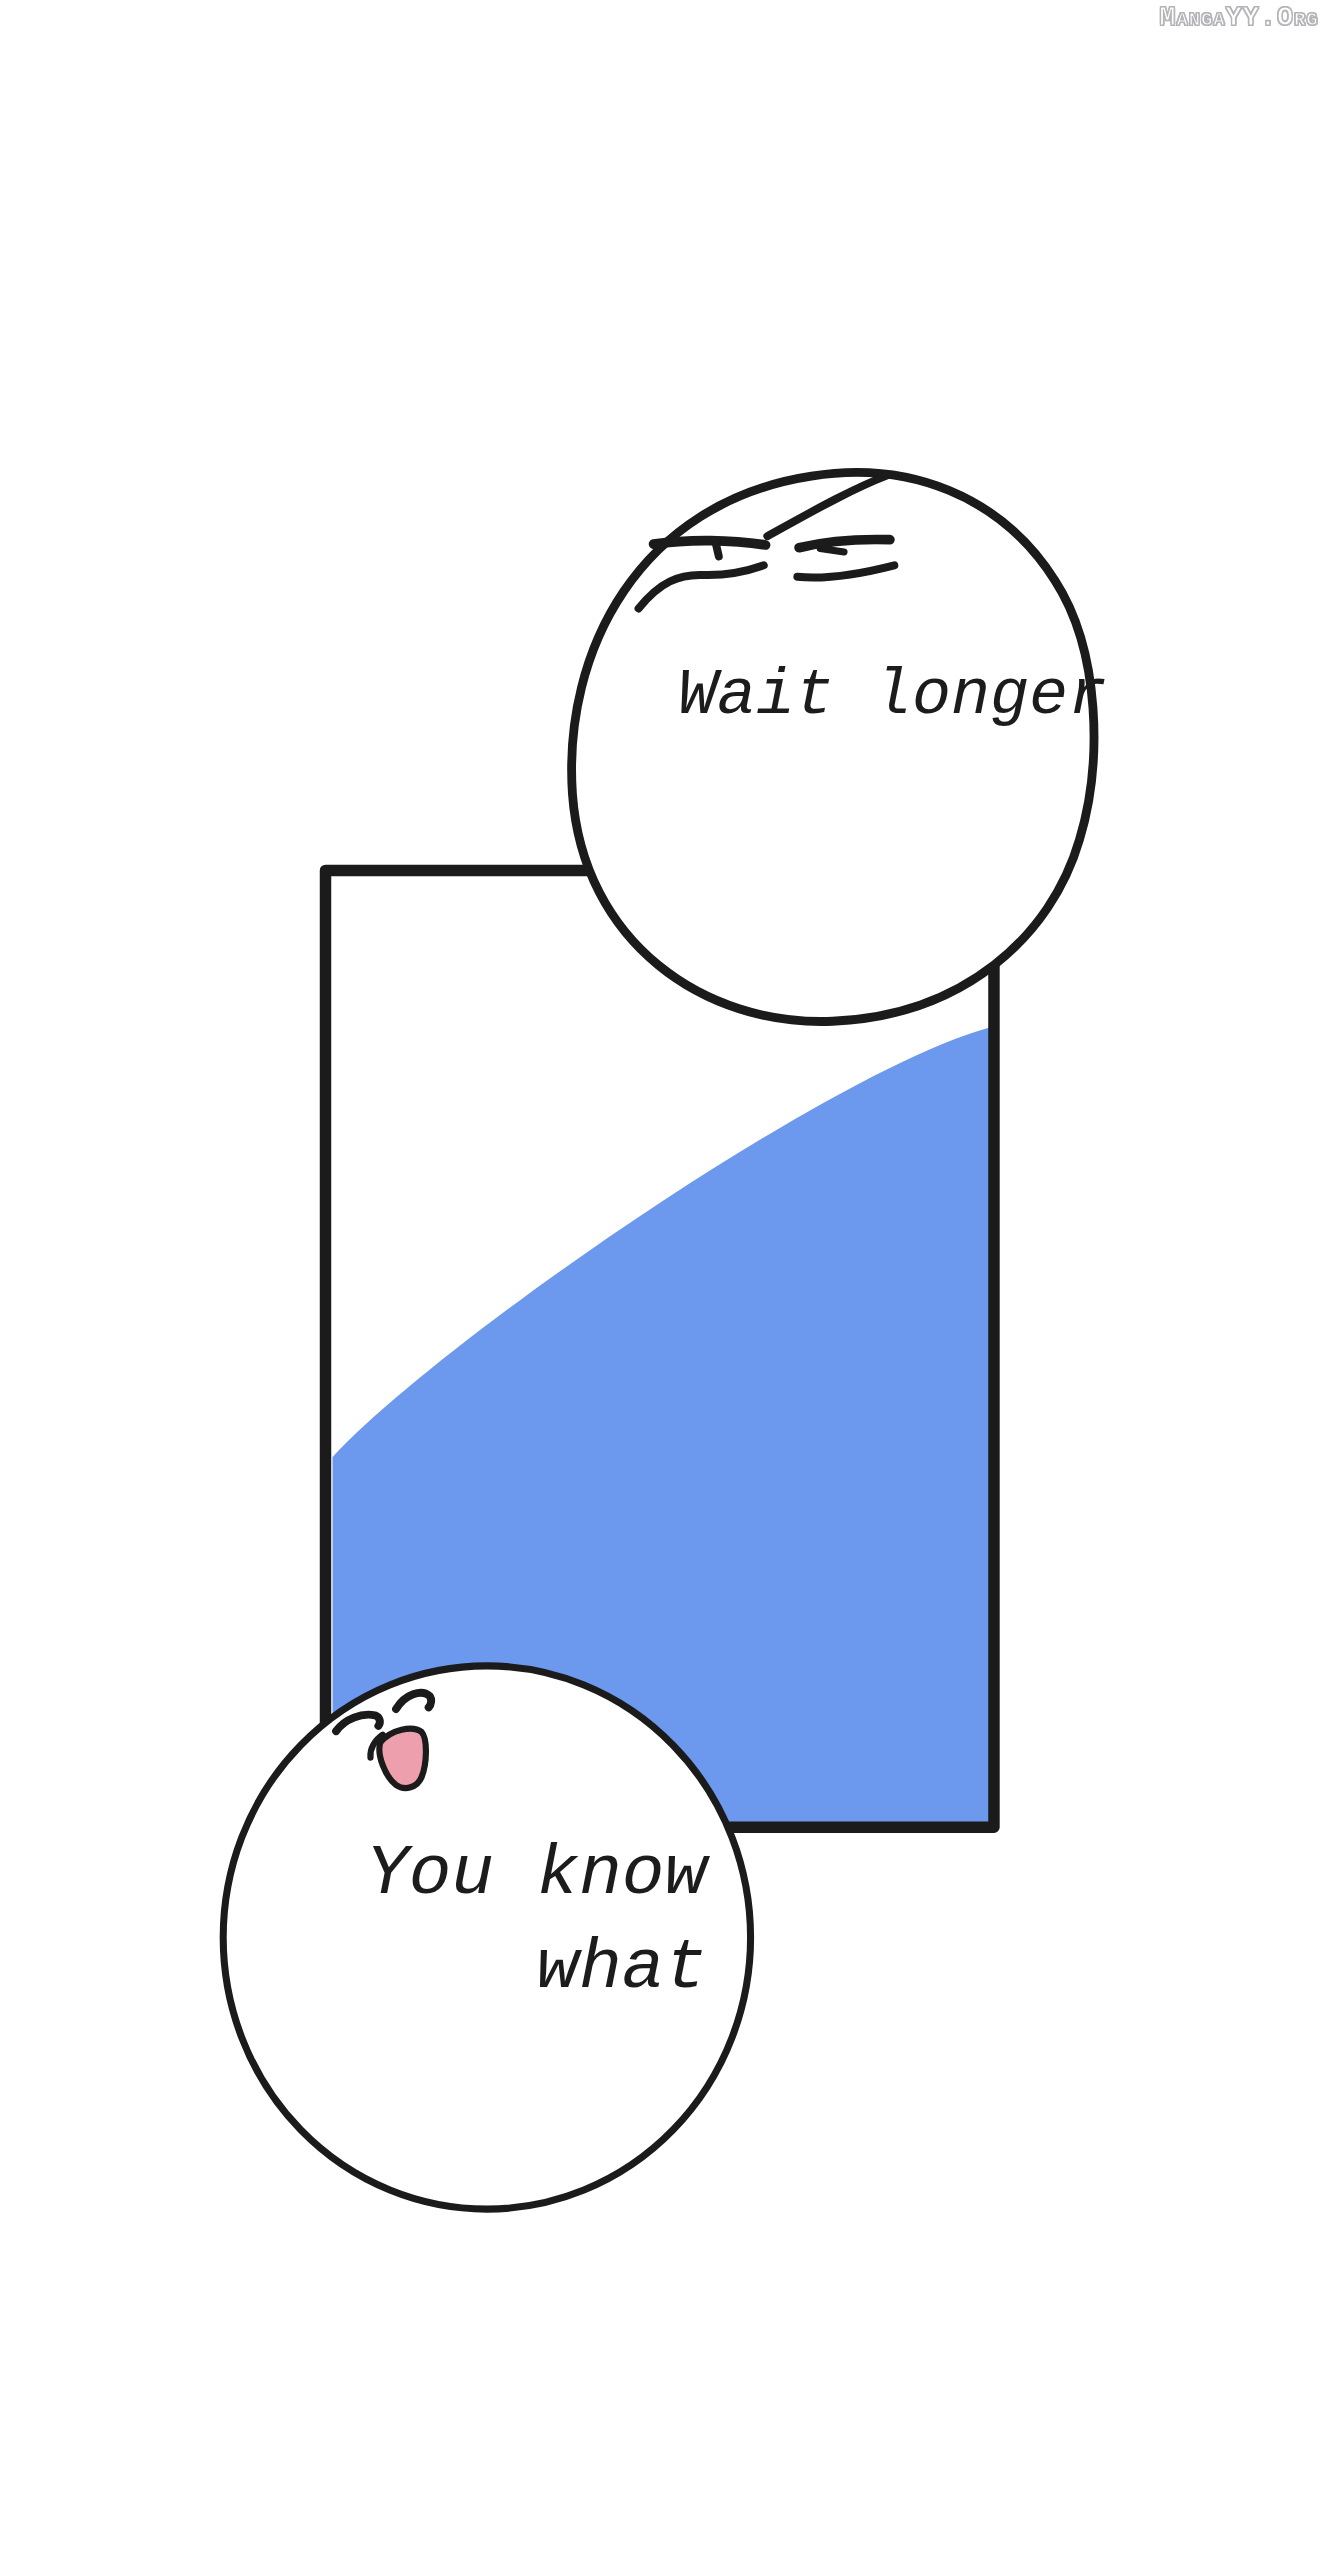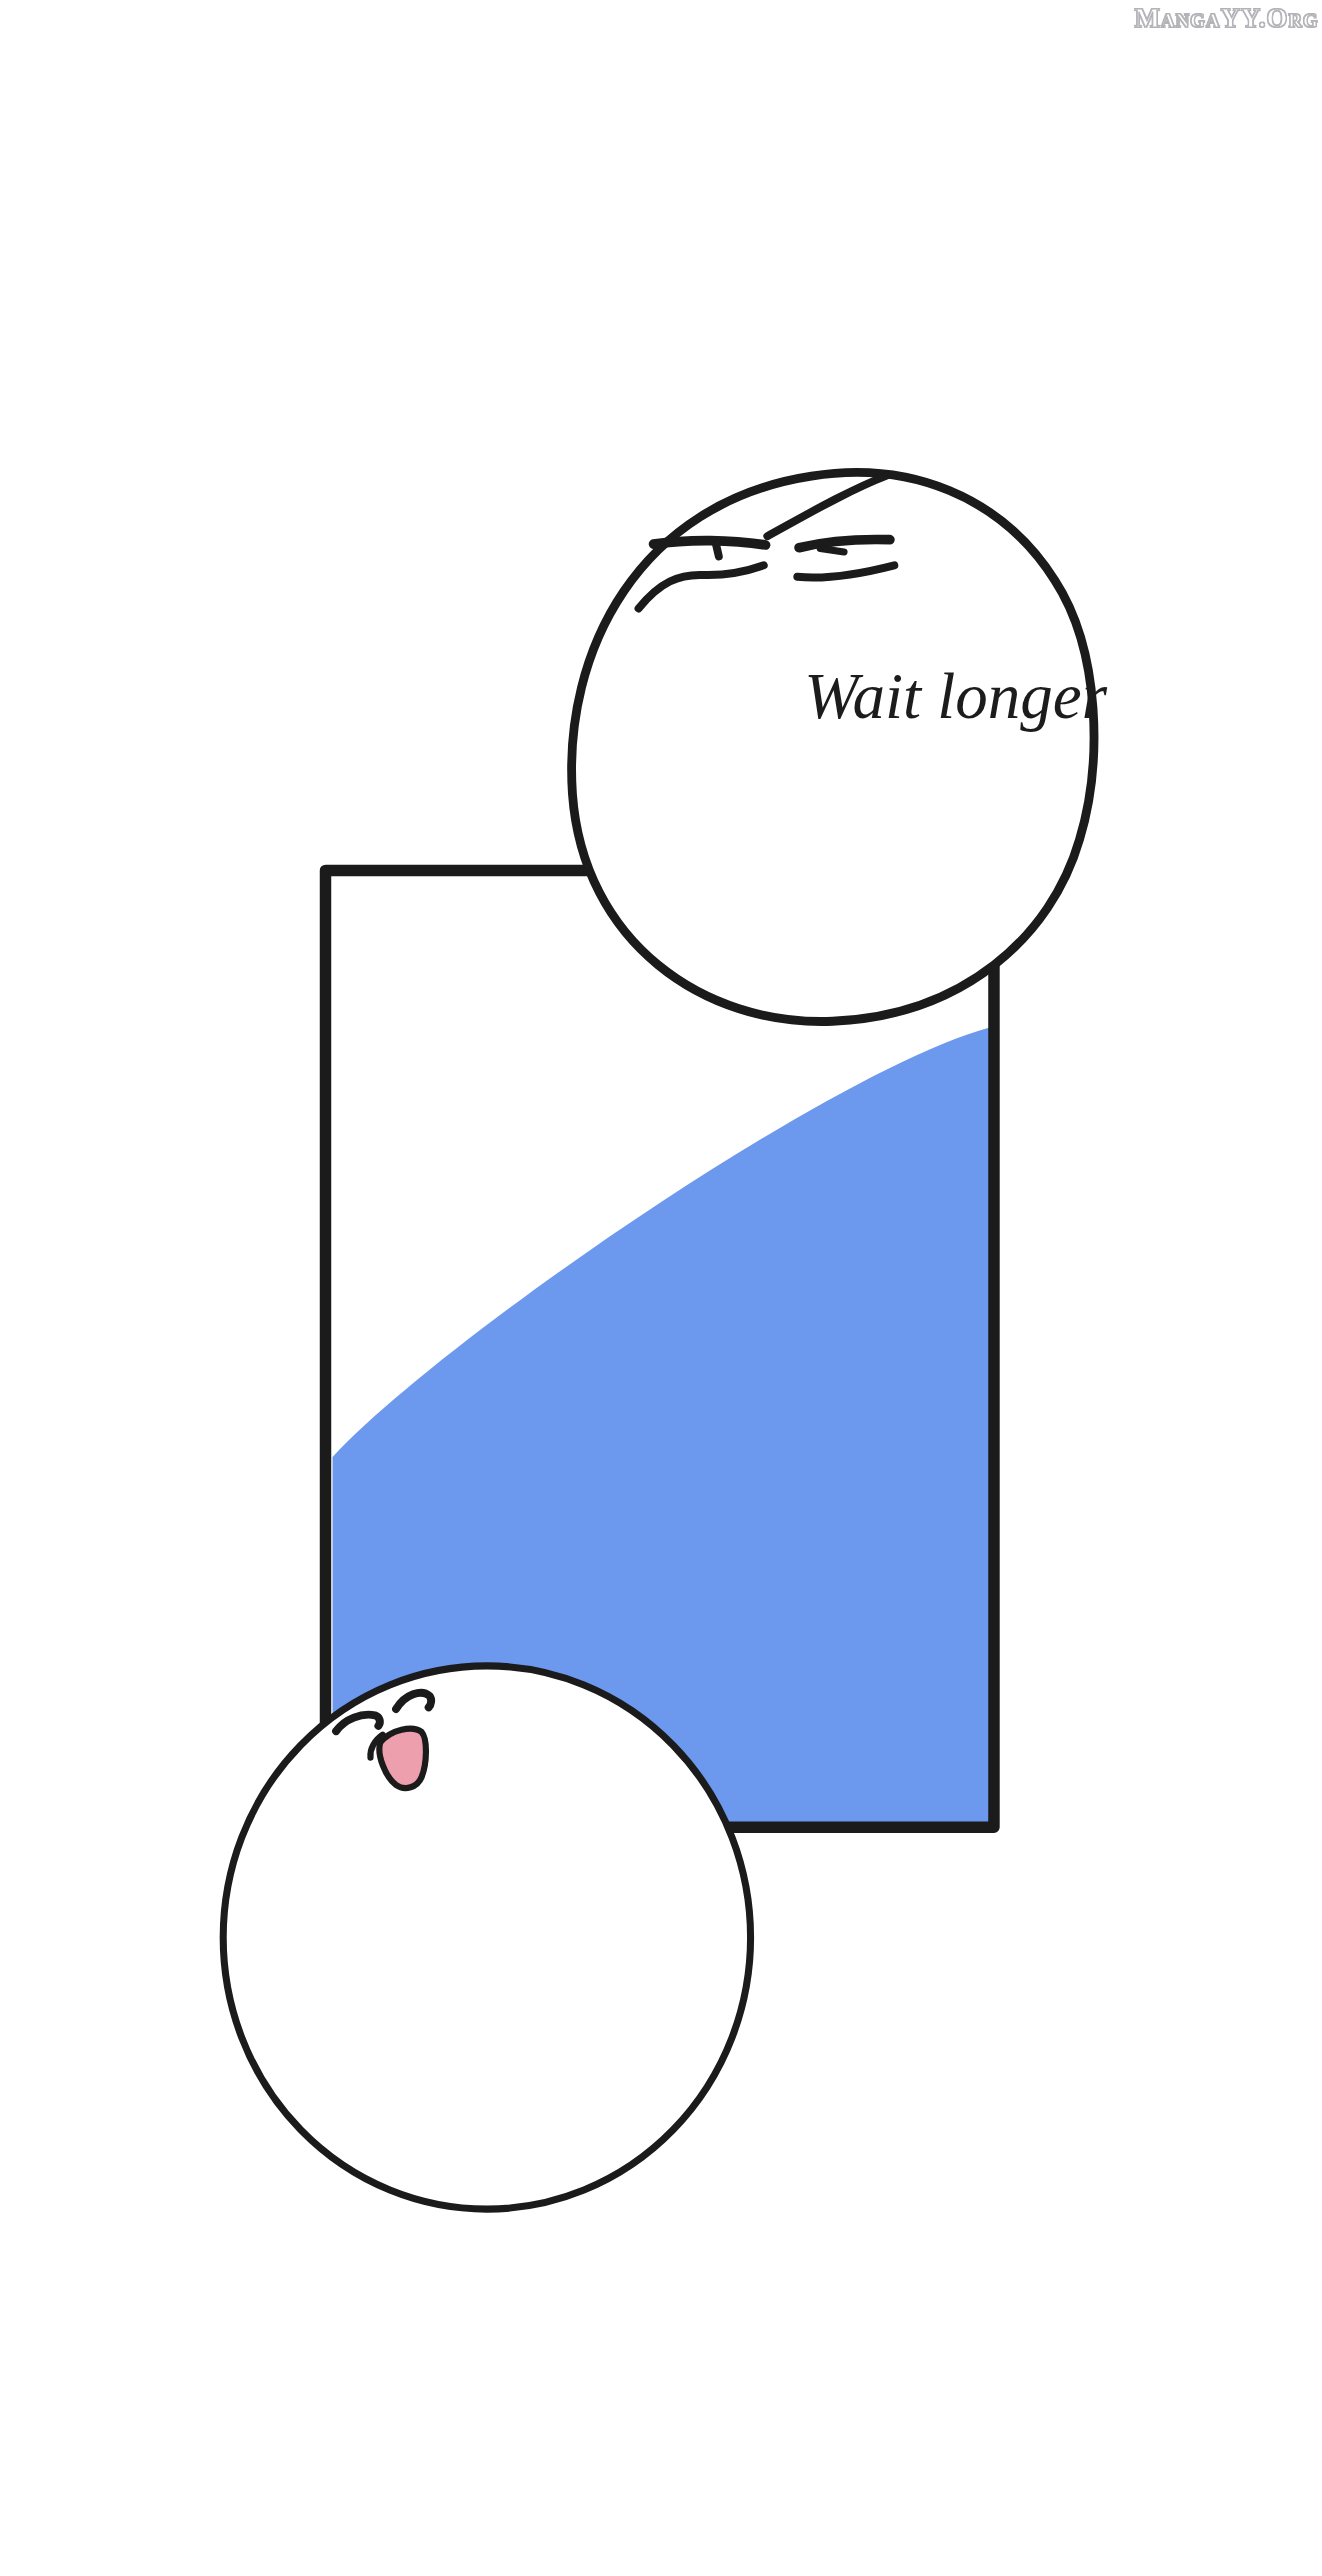--- a/index.html
+++ b/index.html
@@ -1,18 +1,18 @@
 <!DOCTYPE html>
 <html style="--ink: #1b1b1b; --text_ink: #1c1c1c; --panel_fill_blue: #6C99EE; --bubble_fill: #ffffff; --mouth_pink: #EE9FAE; --watermark_outline: #b3b3b8;font-size:14px"><head>
 <meta charset="utf-8">
 <style>
   html,body{margin:0;padding:0;background:#ffffff;}
   .page{
     position:relative;width:1323px;height:2576px;background:#ffffff;overflow:hidden;
-    font-family:Liberation Serif, serif;
+    font-family:Liberation Mono, monospace;
   }
   .art{position:absolute;left:0;top:0;width:1323px;height:2576px;}
   .bubble-text{
     position:absolute;text-align:right;font-style:italic;
     color:var(--text_ink,#1c1c1c);white-space:nowrap;
   }
   .bubble-text span{display:block;}
   .top-text{left:578px;top:656px;width:529px;font-size:65px;line-height:81px;}
   .bottom-text{left:266px;top:1827px;width:441px;font-size:71px;line-height:94px;}
   .watermark{
@@ -63,15 +63,19 @@
              C 437,2015 427,1990 431,1976 Z" fill="#EE9FAE" stroke="#1b1b1b"></path>
     <path fill="none" stroke-width="7" stroke-linecap="round" d="M 420,1993 C 419,1983 425,1973 434,1967" stroke="#1b1b1b"></path>
   </svg>
 
   <div class="watermark">MangaYY.Org</div>
 
   <div class="bubble-text top-text">
     <span>Wait longer</span>
   </div>
 
+  <div class="bubble-text bottom-text">
+    <span>You know</span>
+    <span>what</span>
+  </div>
 
 </div>
 
 
 </body></html>

